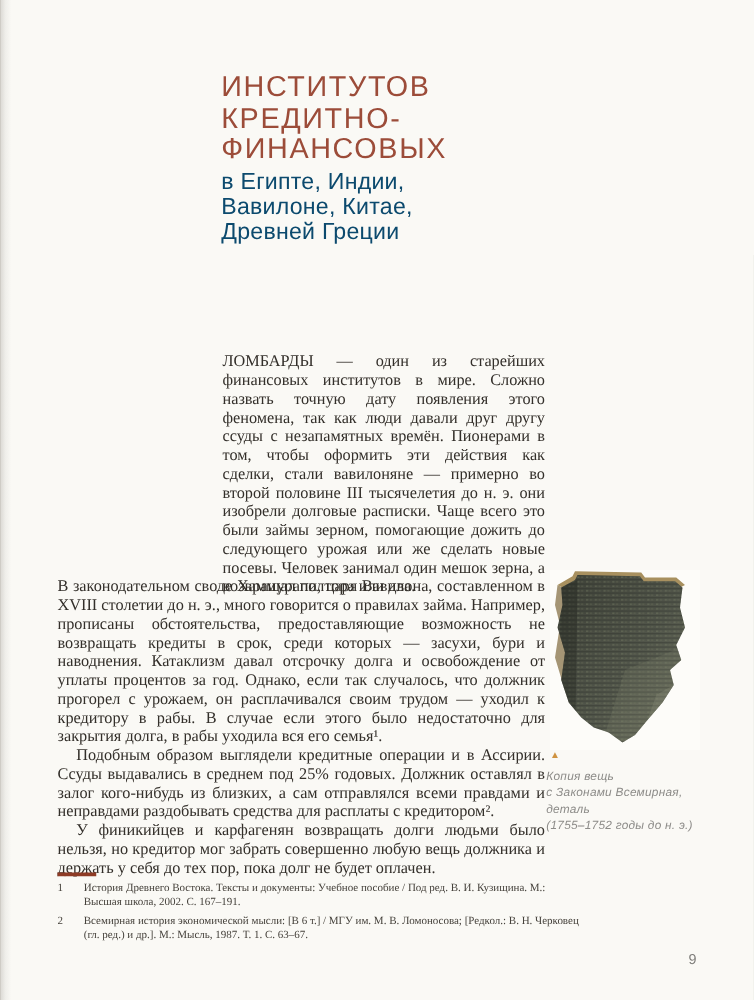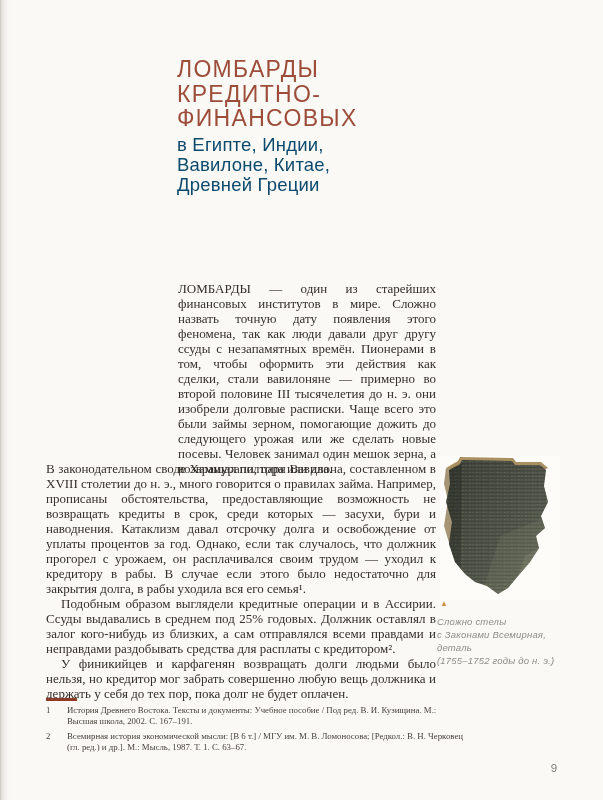--- a/index.html
+++ b/index.html
@@ -45,21 +45,21 @@
   }
 </style>
 </head>
 <body>
 
 <div class="page">
   <div class="page-edge"></div>
 
   <header class="title-block">
     <h1 class="title-caps" style="margin:0;color:#9c4c39;">
-      <span>ЛОМБАРДЫ</span>
+      <span>ИНСТИТУТОВ</span>
       <span>КРЕДИТНО-</span>
       <span>ФИНАНСОВЫХ</span>
     </h1>
     <div class="title-sub" style="color:#0c4a6e;">
       <span>в Египте, Индии,</span>
       <span>Вавилоне, Китае,</span>
       <span>Древней Греции</span>
     </div>
   </header>
 
@@ -107,21 +107,21 @@
         <path d="M60,80 L110,60 L110,144 L40,144 Z" fill="#80836f" opacity="0.22"></path>
         <path d="M9,14 L22,8 L20,144 L6,120 Z" fill="#20231c" opacity="0.35"></path>
         <path d="M85,100 L99,92 L90,106 L78,120 Z" fill="#8a8d7a" opacity="0.3"></path>
       </g>
     </svg>
   </figure>
 
   <div class="caption">
     <span class="caption-marker" style="color:#cf9340;">▲</span>
     <div class="caption-lines">
-      <span>Сложно стелы</span>
+      <span>Копия вещь</span>
       <span>с Законами Всемирная,</span>
       <span>деталь</span>
       <span>(1755–1752 годы до н. э.)</span>
     </div>
   </div>
 
   <div class="footnote-rule" style="background:#8e3b25;"></div>
 
   <ol class="footnotes">
     <li>

